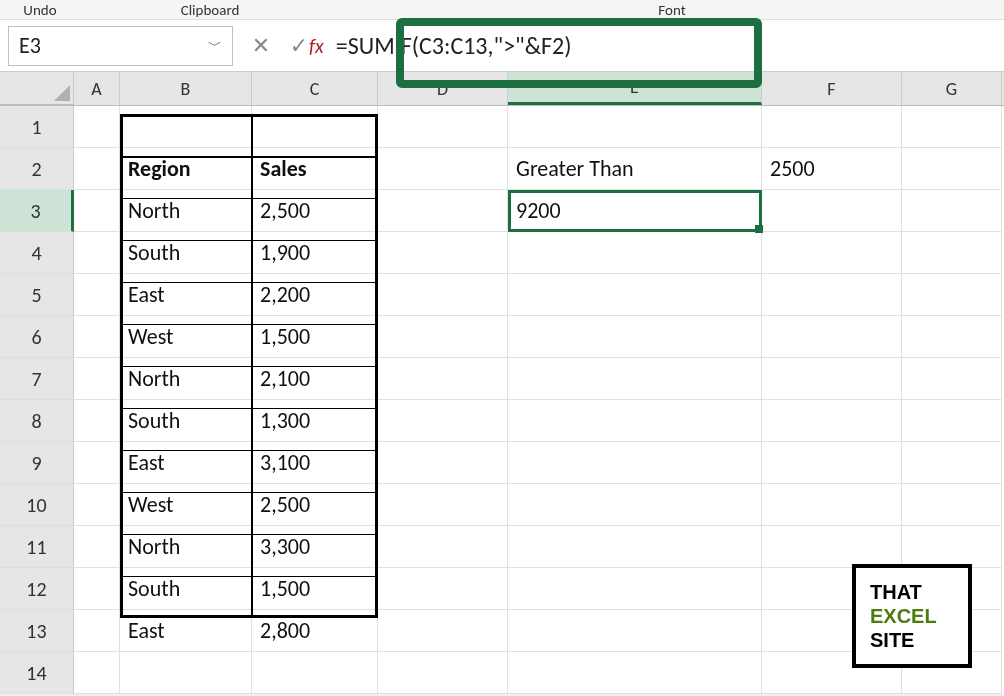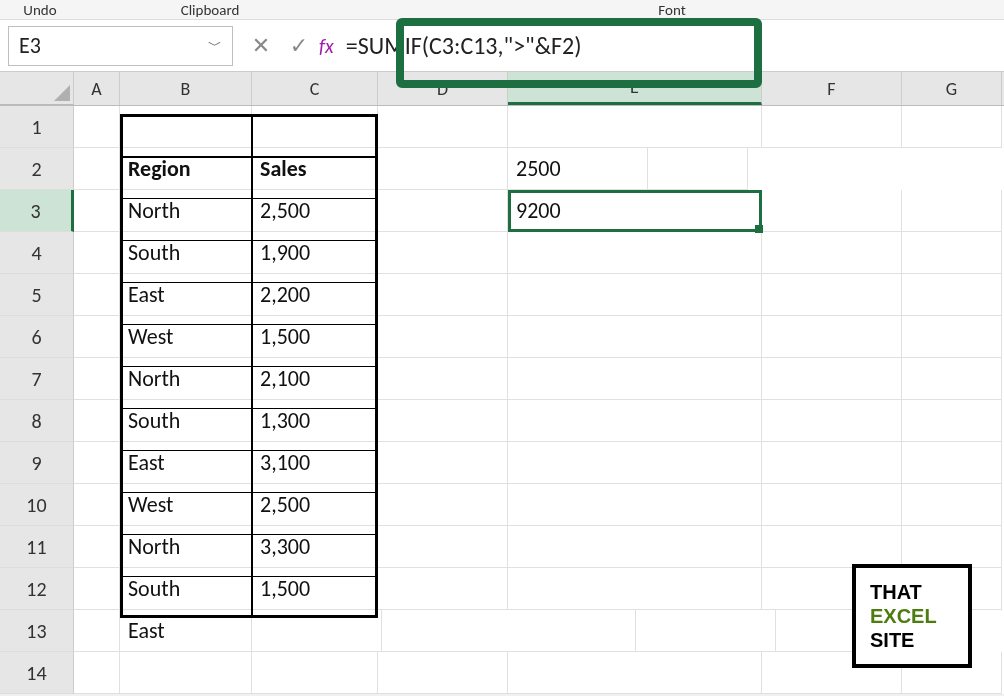--- a/index.html
+++ b/index.html
@@ -59,22 +59,21 @@
     align-items: center;
     gap: 18px;
     margin-left: 12px;
     color: #888;
   }
   .fbar-btns .ico { width: 20px; font-size: 22px; text-align: center; }
 
   .fx {
     font-style: italic;
     font-size: 20px;
-    margin-left: 10px;
-    color: #a21caf;
+    color: #b91c1c;
   }
 
   .formula-text {
     font-size: 24px;
     color: #222;
     margin-left: 12px;
   }
 
   .formula-callout {
     position: absolute;
@@ -257,20 +256,21 @@
       <div class="cell cw-F"></div>
       <div class="cell cw-G"></div>
     </div>
 
     <div class="row">
       <div class="rowh">2</div>
       <div class="cell cw-A"></div>
       <div class="cell cw-B bold">Region</div>
       <div class="cell cw-C bold">Sales</div>
       <div class="cell cw-D"></div>
+      <div class="cell cw-E">Greater Than</div>
       <div class="cell cw-F num">2500</div>
       <div class="cell cw-G"></div>
     </div>
 
     <div class="row">
       <div class="rowh active">3</div>
       <div class="cell cw-A"></div>
       <div class="cell cw-B">North</div>
       <div class="cell cw-C num">2,500</div>
       <div class="cell cw-D"></div>
@@ -375,20 +375,21 @@
       <div class="cell cw-D"></div>
       <div class="cell cw-E"></div>
       <div class="cell cw-F"></div>
       <div class="cell cw-G"></div>
     </div>
 
     <div class="row">
       <div class="rowh">13</div>
       <div class="cell cw-A"></div>
       <div class="cell cw-B">East</div>
+      <div class="cell cw-C num">2,800</div>
       <div class="cell cw-D"></div>
       <div class="cell cw-E"></div>
       <div class="cell cw-F"></div>
       <div class="cell cw-G"></div>
     </div>
 
     <div class="row">
       <div class="rowh">14</div>
       <div class="cell cw-A"></div>
       <div class="cell cw-B"></div>

